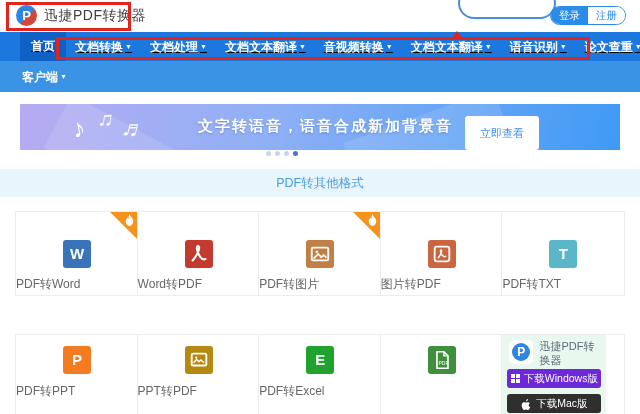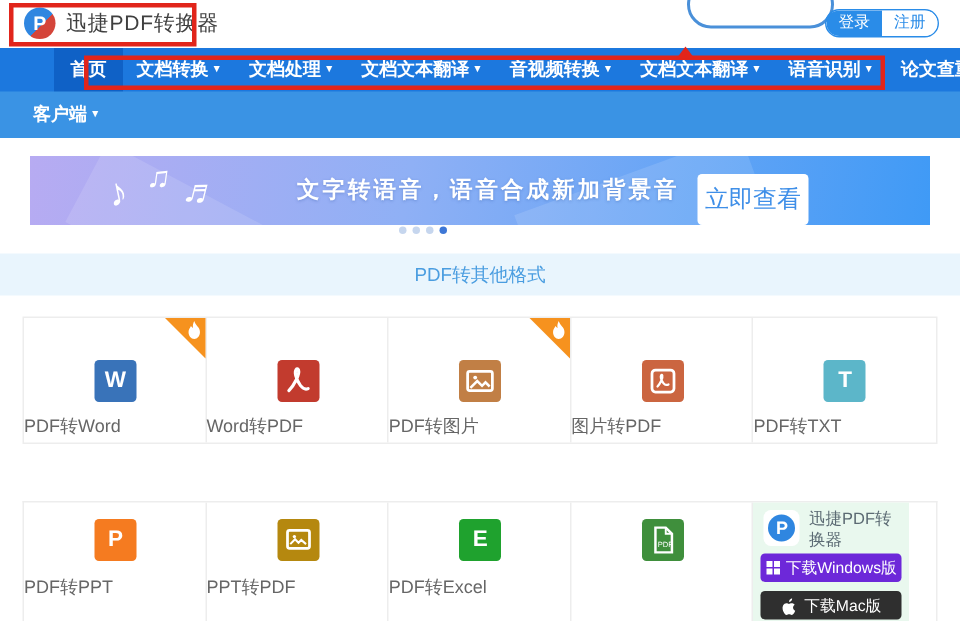--- a/index.html
+++ b/index.html
@@ -16,21 +16,21 @@
   .logo-text { font-size:14px; color:#3f3f3f; letter-spacing:0.5px; }
   .search-outline { position:absolute; left:458px; top:-13px; width:98px; height:32px;
     border:2px solid #4a90d9; border-radius:16px; background:#fff; }
   .auth { position:absolute; right:14px; top:6px; display:flex; height:19px;
     border:1px solid #2a8ce8; border-radius:10px; overflow:hidden; font-size:10.5px; }
   .auth .login { background:#2a8ce8; color:#fff; padding:0 8px; line-height:17px; cursor:pointer; }
   .auth .register { background:#fff; color:#2a8ce8; padding:0 8px; line-height:17px; cursor:pointer; }
 
   
   .nav { position:absolute; left:0; top:32px; width:640px; height:44px; background:#1c78de;
-    display:flex; align-items:stretch; padding-left:36px; }
+    display:flex; align-items:stretch; padding-left:20px;text-decoration:underline; }
   .nav-item { color:#fff; font-size:12px; font-weight:bold; line-height:29px; padding:0 9px;
     white-space:nowrap; cursor:pointer; }
   .nav-item.active { background:#0f61c6; padding:0 11px; }
   .nav-arrow { font-size:7px; vertical-align:2px; margin-left:2px; }
   .subnav { position:absolute; left:0; top:61px; width:640px; height:31px; background:#3a93e4; }
   .subnav-item { position:absolute; left:22px; top:0; color:#fff; font-size:12px; font-weight:bold;
     line-height:31px; cursor:pointer; }
 
   
   .banner { position:absolute; left:20px; top:104px; width:600px; height:46px;
@@ -38,21 +38,21 @@
   .ray { position:absolute; background:rgba(255,255,255,0.12); }
   .ray1 { left:30px; top:18px; width:130px; height:60px; transform:rotate(28deg); }
   .ray2 { left:330px; top:10px; width:160px; height:70px; transform:rotate(-20deg); }
   .notes { position:absolute; left:52px; top:1px; color:#fff; }
   .note1 { position:absolute; left:0; top:8px; font-size:26px; transform:rotate(-12deg); }
   .note2 { position:absolute; left:26px; top:2px; font-size:21px; transform:rotate(8deg); }
   .note3 { position:absolute; left:50px; top:10px; font-size:24px; transform:rotate(14deg); }
   .banner-title { position:absolute; left:178px; top:13px; color:#fff; font-size:15px;
     font-weight:bold; letter-spacing:2px; text-shadow:0 1px 2px rgba(40,80,160,0.35); }
   .banner-btn { position:absolute; left:445px; top:12px; width:74px; height:34px; background:#fff;
-    border:none; border-radius:3px; color:#3f8fe8; font-size:16px; cursor:pointer;
+    border:none; border-radius:3px; color:#3f8fe8; font-size:11px; cursor:pointer;
     font-family:"Liberation Sans",sans-serif; }
   .dots { position:absolute; left:266px; top:151px; display:flex; gap:4px; }
   .dot { width:5px; height:5px; border-radius:50%; background:#c6d6ee; cursor:pointer; }
   .dot.active { background:#3e77d6; }
 
   
   .section-band { position:absolute; left:0; top:169px; width:640px; height:28px;
     background:#e9f5fd; text-align:center; }
   .section-band span { font-size:12.5px; color:#4a9de0; line-height:28px; cursor:pointer; }
 

